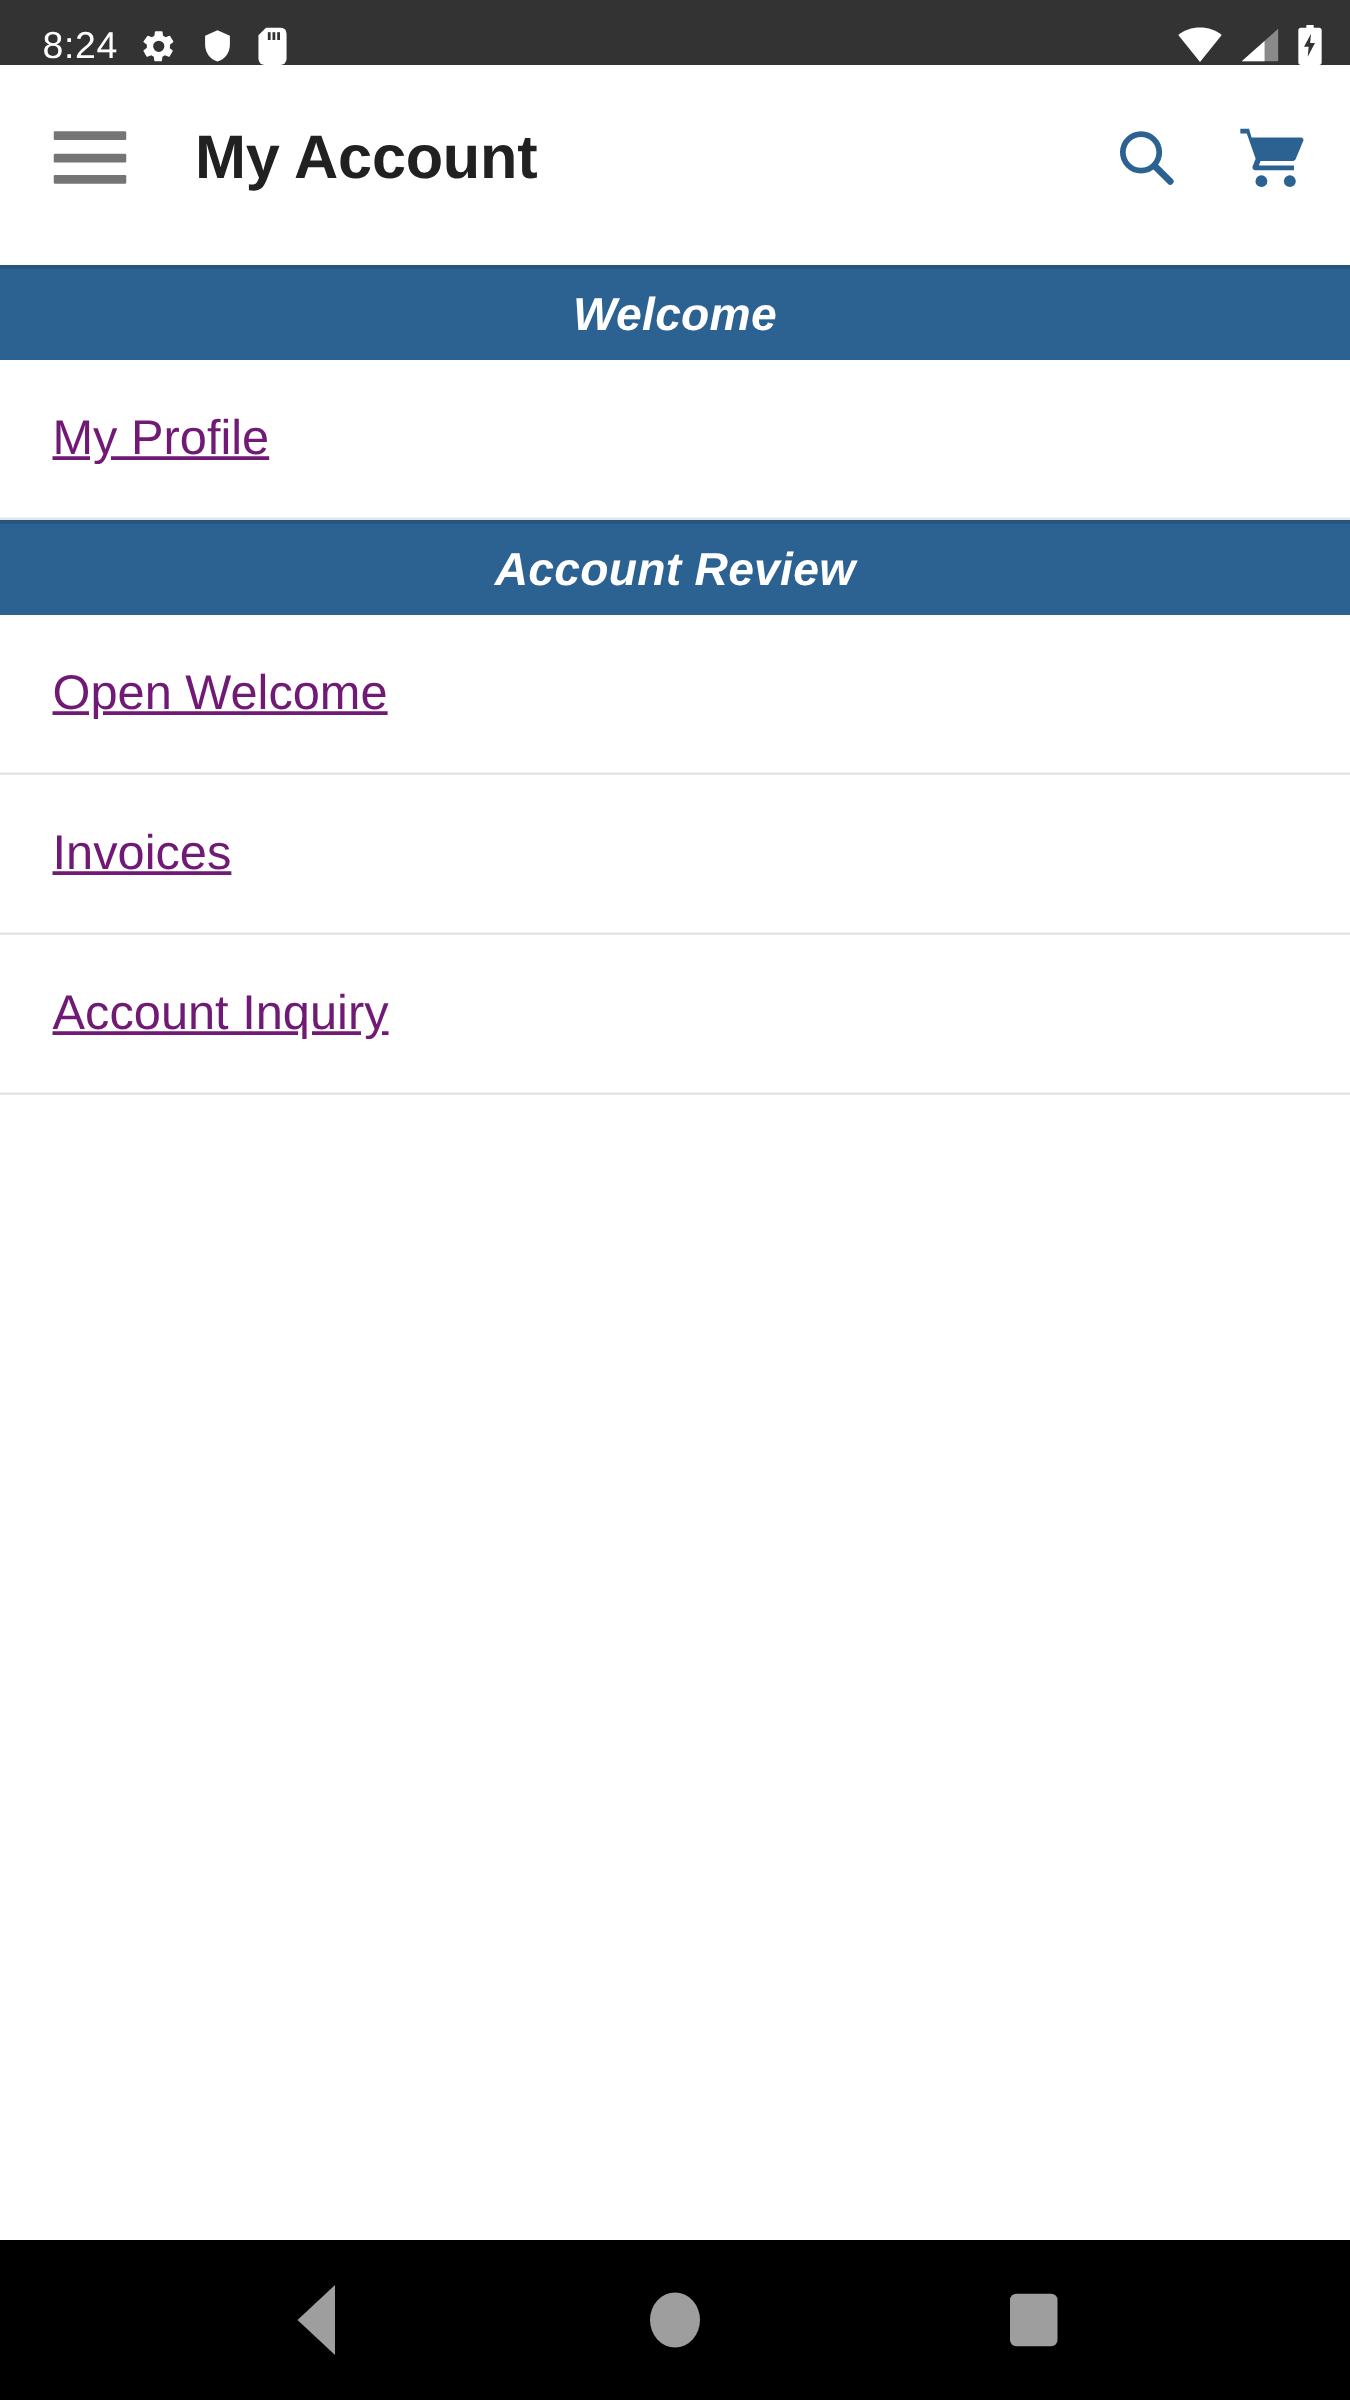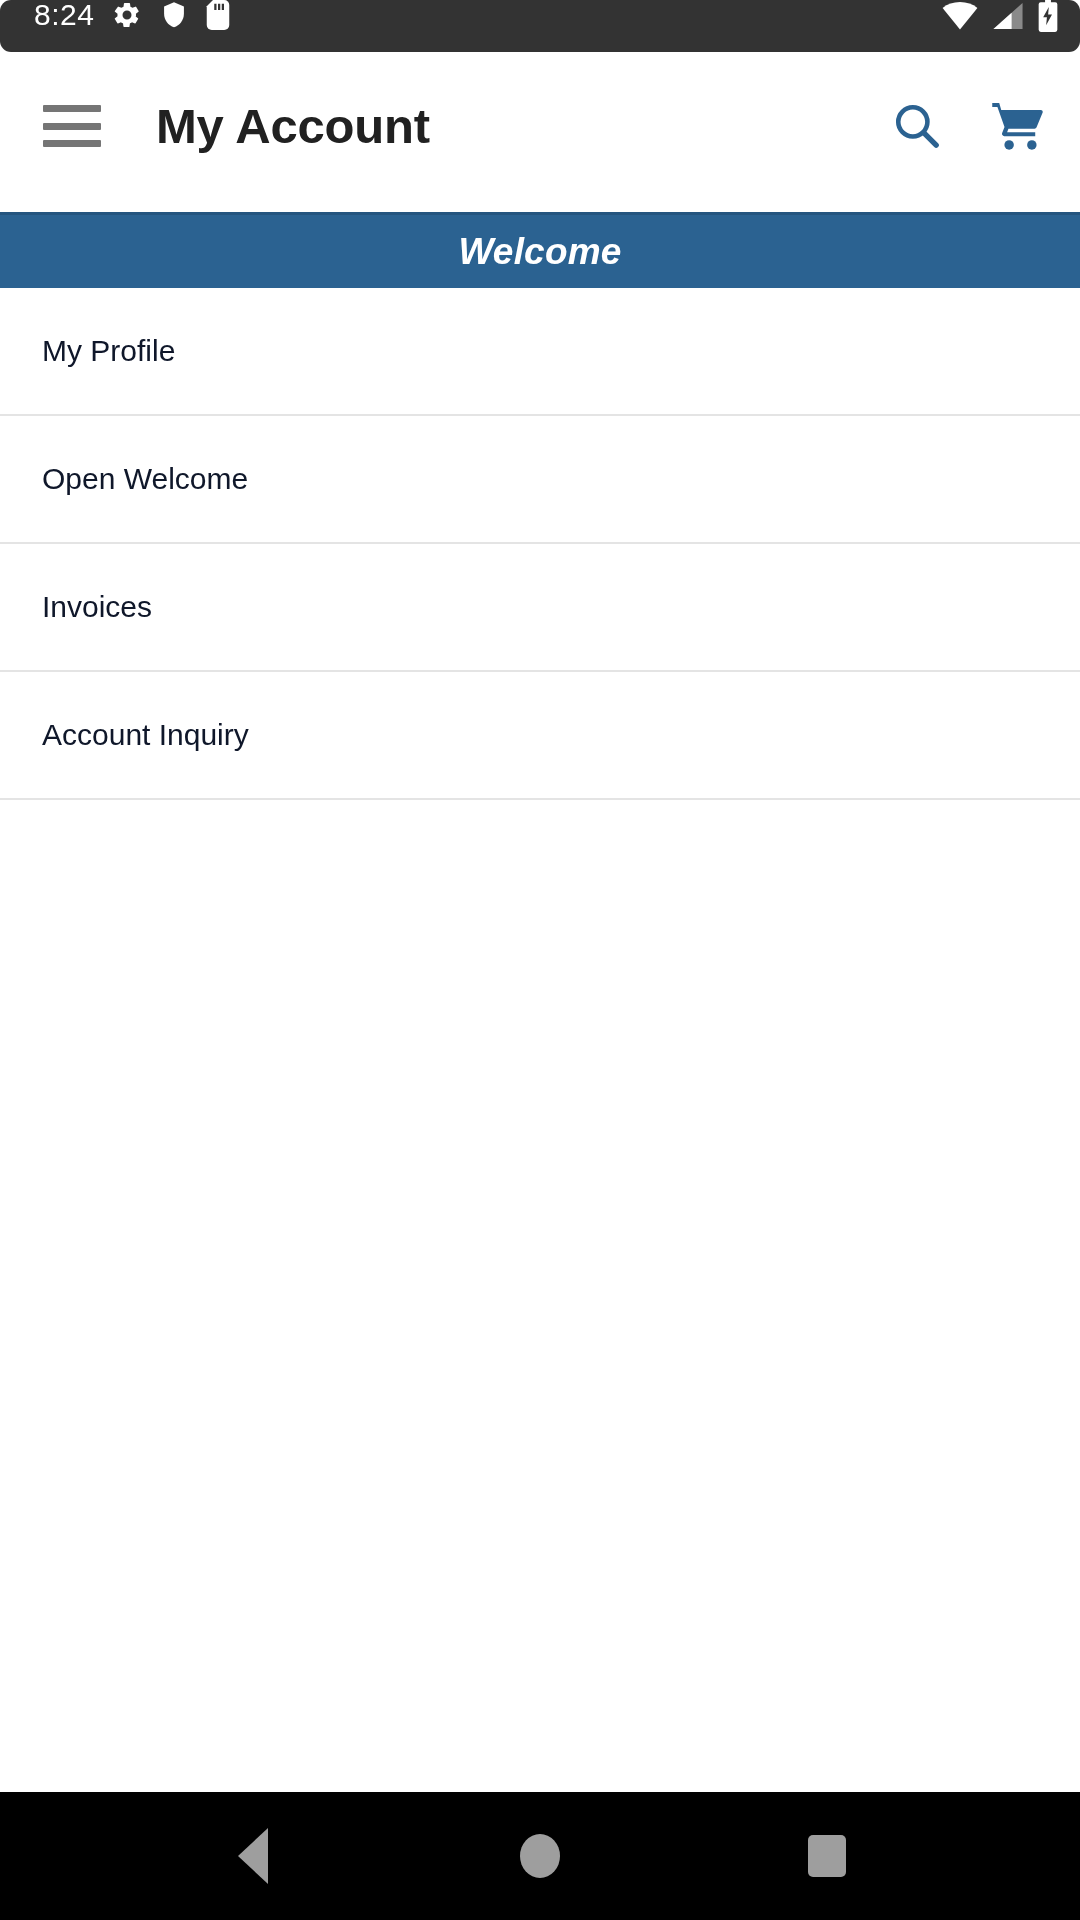--- a/index.html
+++ b/index.html
@@ -7,23 +7,22 @@
     width:1080px; height:1920px;
     background:#ffffff;
     font-family:"Liberation Sans", sans-serif;
     overflow:hidden;
   }
   .phone { position:relative; width:1080px; height:1920px; background:#ffffff; display:flex; flex-direction:column; }
 
   
   .statusbar {
     height:52px; background:#333333; flex:0 0 52px;
-    display:flex; align-items:flex-start; padding:0 22px 0 34px;
+    display:flex; align-items:flex-end; padding:0 22px 0 34px;
     position:relative;
-    border-radius:11px;
   }
   .sb-left { display:flex; align-items:center; gap:18px; }
   .sb-clock { color:#ffffff; font-size:30px; letter-spacing:0.5px; font-family:"Liberation Sans", sans-serif; line-height:1; }
   .sb-right { display:flex; align-items:center; gap:14px; margin-left:auto; }
   .sb-icon { display:block; }
 
   
   .appbar {
     flex:0 0 160px; height:160px; background:#ffffff;
     display:flex; align-items:center; padding:0 34px 12px 43px; position:relative;
@@ -43,21 +42,21 @@
     height:76px; background:#2b6291; color:#ffffff;
     display:flex; align-items:center; justify-content:center;
     font-size:37px; font-weight:bold; letter-spacing:0.2px;
     border-top:3px solid #25557f;
     font-style:italic;
   }
   .list-item {
     height:128px; display:flex; align-items:center;
     padding-left:42px; background:#ffffff;
     border-bottom:2px solid #e4e4e4;
-    font-size:30px; color:#0f172a; cursor:pointer;
+    font-size:39px; color:#701a75; cursor:pointer;text-decoration:underline;
   }
   .filler { background:#ffffff; }
 
   
   .navbar {
     flex:0 0 128px; height:128px; background:#000000;
     display:flex; align-items:center; justify-content:space-around;
     padding:0 110px;
   }
   .nav-btn { width:120px; height:128px; display:flex; align-items:center; justify-content:center; cursor:pointer; }
@@ -133,20 +132,21 @@
     </div>
   </div>
 
   <div class="content">
 
     <div class="section-header">Welcome</div>
     <div class="list-item">
       <span>My Profile</span>
     </div>
 
+    <div class="section-header">Account Review</div>
     <div class="list-item">
       <span>Open Welcome</span>
     </div>
     <div class="list-item">
       <span>Invoices</span>
     </div>
     <div class="list-item">
       <span>Account Inquiry</span>
     </div>
 

